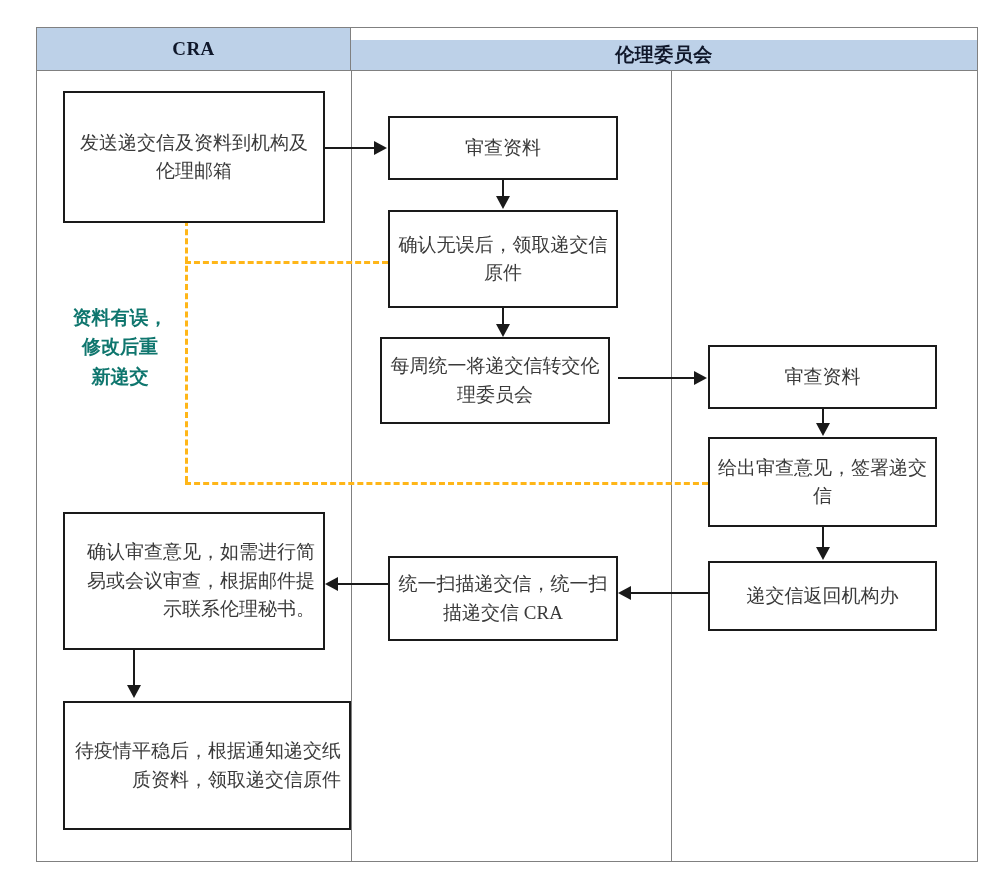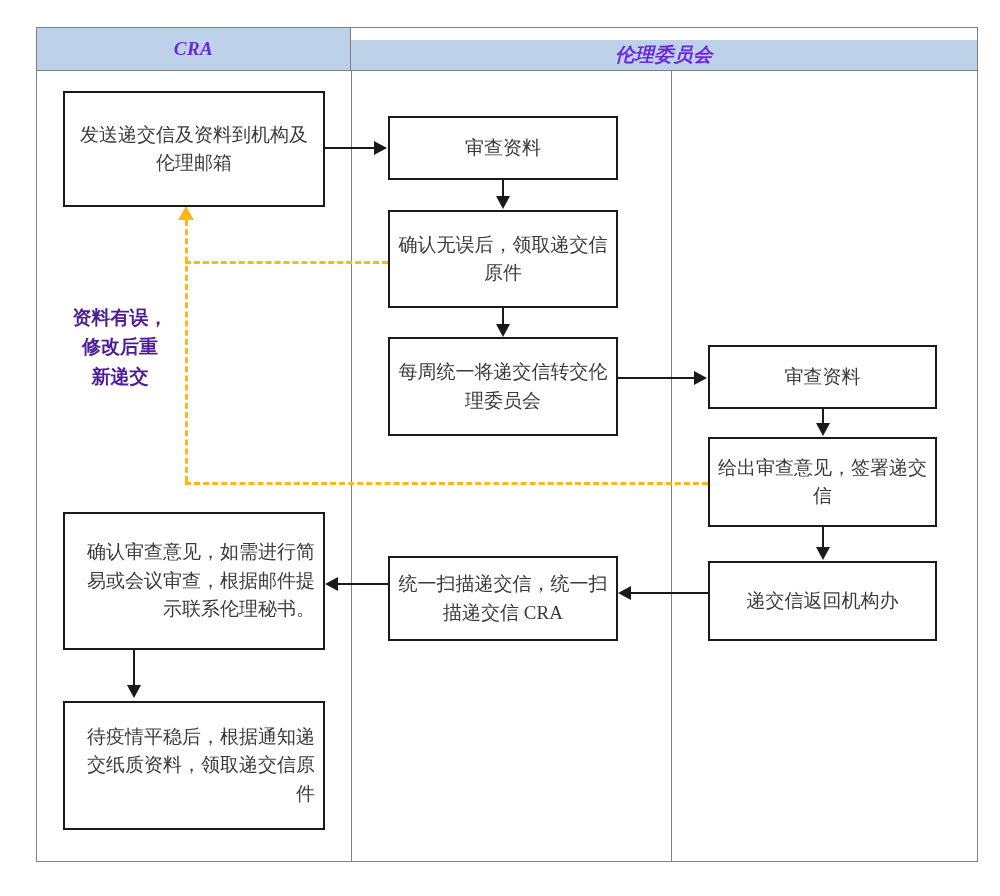--- a/index.html
+++ b/index.html
@@ -41,23 +41,22 @@
     border-bottom: 1px solid #808080;
   }
   .lane-head {
     box-sizing: border-box;
     background: #bdd1e8;
     display: flex;
     align-items: center;
     justify-content: center;
     font-weight: bold;
     font-size: 19px;
-    color: #6d28d9;
+    color: #0f172a;
     letter-spacing: 0.5px;
-    font-style: italic;
   }
   .lane-head.c1 { width: 314px; border-right: 1px solid #808080; }
   .lane-head.c2 { width: 320px; border-right: 1px solid #808080; }
   .lane-head.c3 { flex: 1; margin-top: 12px; }
 
   .lane-divider {
     position: absolute;
     top: 43px;
     bottom: 0;
     width: 0;
@@ -131,21 +130,21 @@
     z-index: 2;
   }
   .dash-v {
     position: absolute;
     width: 0;
     border-left: 3.5px dashed #ffb618;
     z-index: 2;
   }
   .note-orange {
     position: absolute;
-    color: #4c1d95;
+    color: #0f766e;
     font-weight: bold;
     font-size: 19px;
     line-height: 1.55;
     text-align: center;
     z-index: 3;
     white-space: pre-line;
   }
 </style>
 </head>
 <body>
@@ -156,57 +155,57 @@
 
     <div class="lane-header-row">
       <div class="lane-head c1">CRA</div>
       <div class="lane-head c3">伦理委员会</div>
     </div>
 
     <div class="lane-divider d1"></div>
     <div class="lane-divider d2"></div>
   </div>
 
-  <div class="node" style="left:63px; top:91px; width:262px; height:116px;">
+  <div class="node" style="left:63px; top:91px; width:262px; height:132px;">
     <span class="txt">发送递交信及资料到机构及伦理邮箱</span>
   </div>
 
   <div class="node left-align" style="left:63px; top:512px; width:262px; height:138px;">
     <span class="txt">确认审查意见，如需进行简易或会议审查，根据邮件提示联系伦理秘书。</span>
   </div>
 
-  <div class="node left-align" style="left:63px; top:701px; width:262px; height:129px;">
+  <div class="node left-align" style="left:63px; top:701px; width:288px; height:129px;">
     <span class="txt">待疫情平稳后，根据通知递交纸质资料，领取递交信原件</span>
   </div>
 
   <div class="node" style="left:388px; top:116px; width:230px; height:64px;">
     <span class="txt">审查资料</span>
   </div>
 
   <div class="node" style="left:388px; top:210px; width:230px; height:98px;">
     <span class="txt">确认无误后，领取递交信原件</span>
   </div>
 
-  <div class="node" style="left:388px; top:337px; width:230px; height:99px;">
+  <div class="node" style="left:380px; top:337px; width:230px; height:87px;">
     <span class="txt">每周统一将递交信转交伦理委员会</span>
   </div>
 
   <div class="node" style="left:388px; top:556px; width:230px; height:85px;">
     <span class="txt">统一扫描递交信，统一扫描递交信 CRA</span>
   </div>
 
   <div class="node" style="left:708px; top:345px; width:229px; height:64px;">
     <span class="txt">审查资料</span>
   </div>
 
   <div class="node" style="left:708px; top:437px; width:229px; height:90px;text-align:center;">
     <span class="txt">给出审查意见，签署递交信</span>
   </div>
 
-  <div class="node" style="left:708px; top:561px; width:229px; height:80px;">
+  <div class="node" style="left:708px; top:561px; width:229px; height:70px;">
     <span class="txt">递交信返回机构办</span>
   </div>
 
   <div class="conn h" style="left:325px; top:147px; width:50px;"></div>
   <div class="arrow right" style="left:374px; top:141px;"></div>
 
   <div class="conn v" style="left:502px; top:180px; height:17px;"></div>
   <div class="arrow down" style="left:496px; top:196px;"></div>
 
   <div class="conn v" style="left:502px; top:308px; height:17px;"></div>

